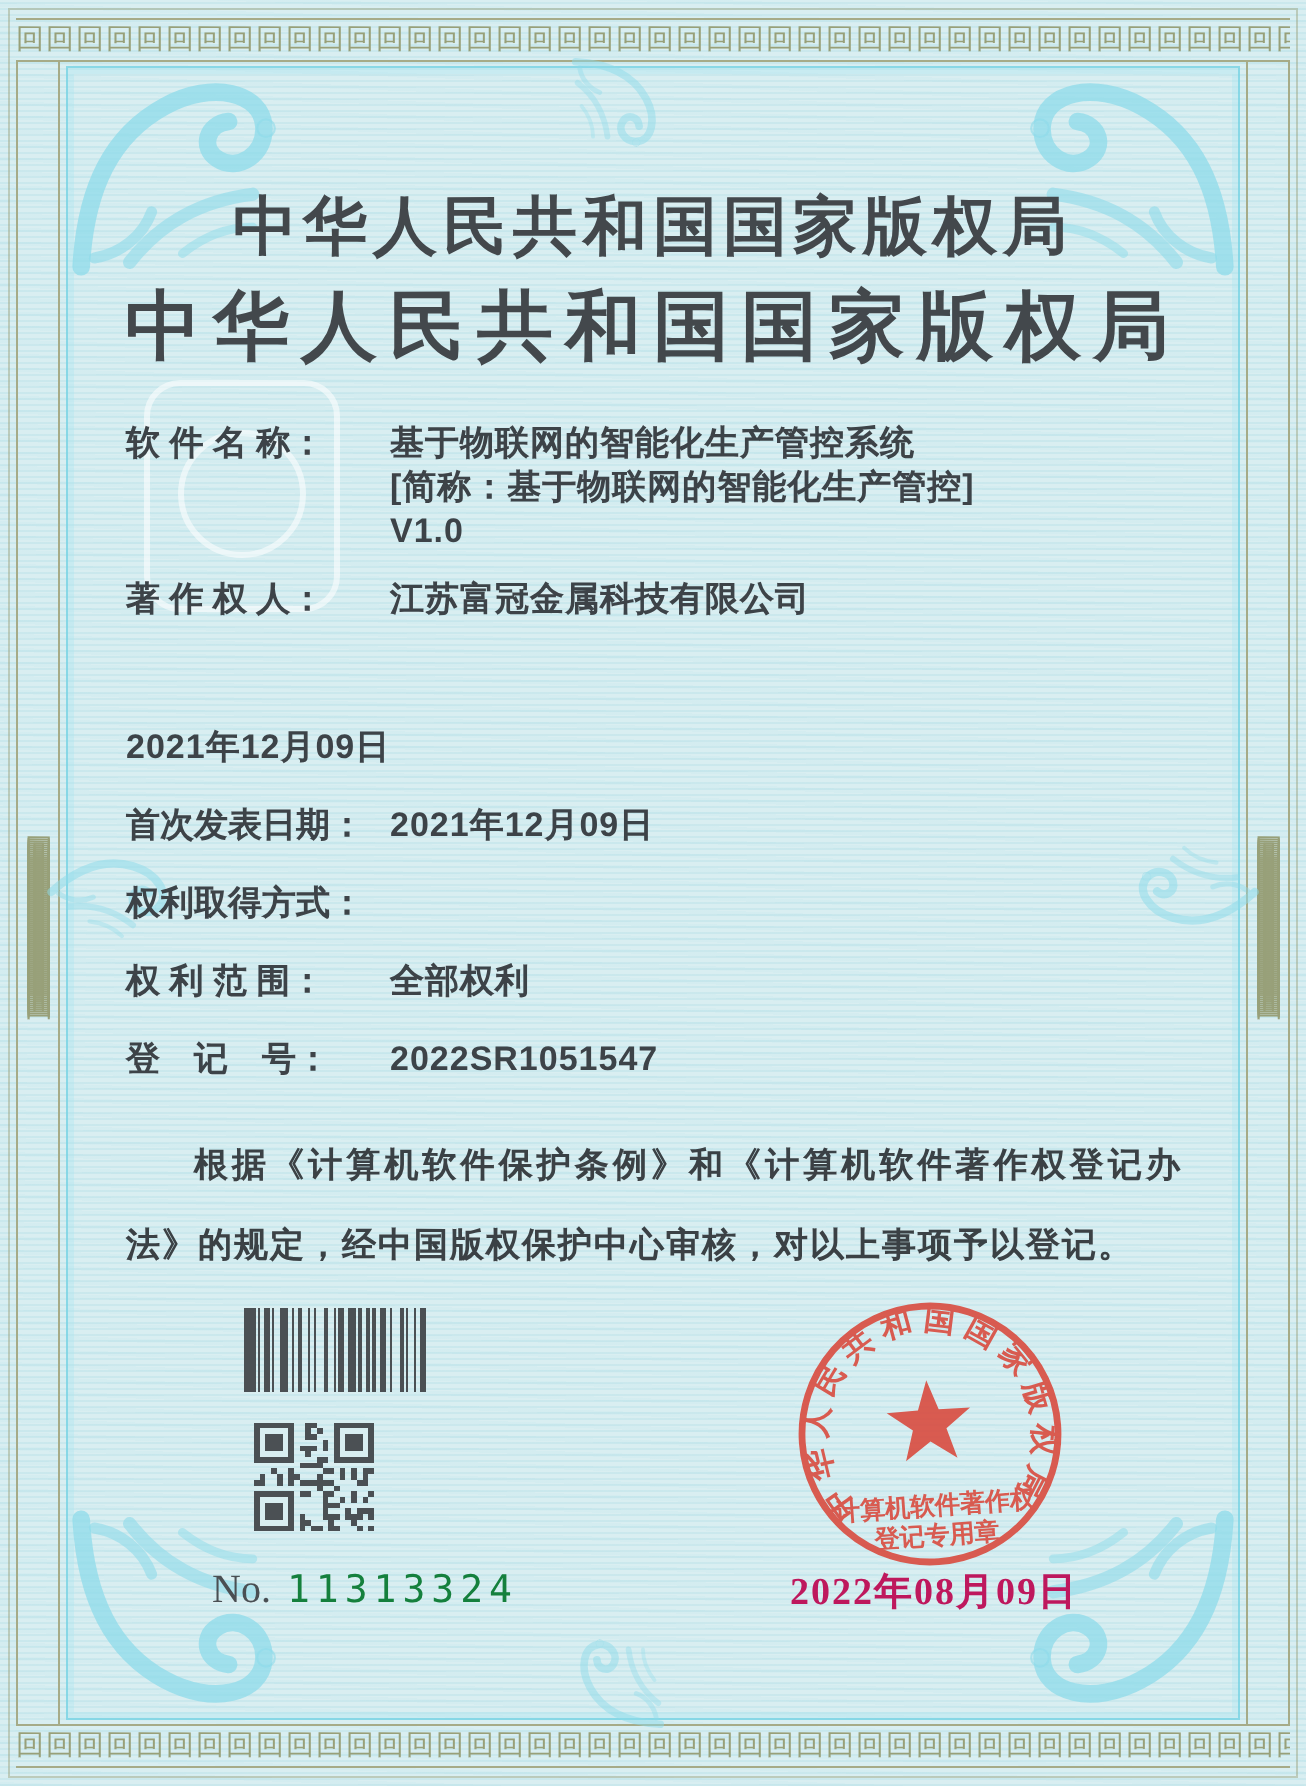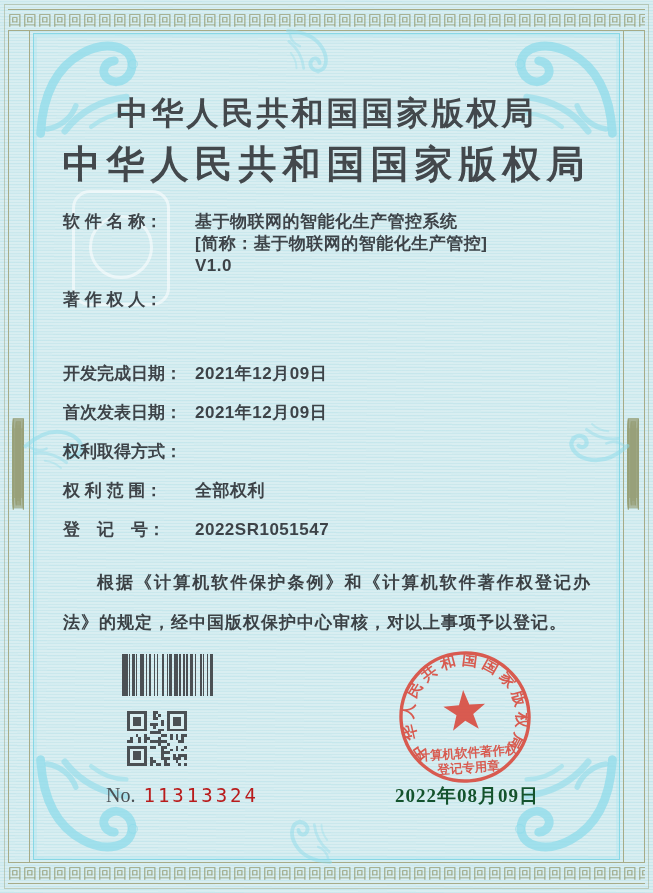--- a/index.html
+++ b/index.html
@@ -79,26 +79,26 @@
   .barcode { position:absolute; left:122px; top:654px; width:100px; height:42px; display:flex; }
   .barcode i { display:block; height:100%; }
   .barcode .b { background:#4b5054; }
   .qr { position:absolute; left:127px; top:711px; width:60px; height:55px; }
   .serial {
     position:absolute; left:106px; top:784px; white-space:nowrap;
     font:400 20px "Liberation Serif","DejaVu Serif",serif; color:#4a4f53;
   }
   .serial .num {
     font-family:"DejaVu Sans Mono",monospace; font-size:19px; letter-spacing:3px;
-    color:#b91c1c; margin-left:8px;
+    color:#15803d; margin-left:8px;
   }
   .seal-wrap { position:absolute; left:390px; top:642px; width:150px; height:150px; transform:rotate(-4deg); opacity:.92; }
   .issue-date {
     position:absolute; left:392px; top:783px; width:150px; text-align:center;
-    font:700 19px "Liberation Serif","DejaVu Serif",serif; letter-spacing:1px; color:#14532d;
+    font:700 19px "Liberation Serif","DejaVu Serif",serif; letter-spacing:1px; color:#be185d;
   }
 </style>
 </head>
 <body>
 
 <div class="page">
   <div class="texture"></div>
   <div class="hairline"></div>
 
   <div class="m-strip m-top">回回回回回回回回回回回回回回回回回回回回回回回回回回回回回回回回回回回回回回回回回回回回回回回回回回回回回回回回回回回回回回回回回回回回回回回回回回回回回回回回</div>
@@ -188,23 +188,23 @@
 
     <div class="fields">
       <div class="frow mb-name">
         <span class="flabel">软 件 名 称：</span>
         <span class="fvalue">基于物联网的智能化生产管控系统
 [简称：基于物联网的智能化生产管控]
 V1.0</span>
       </div>
       <div class="frow mb-owner">
         <span class="flabel">著 作 权 人：</span>
+        <span class="fvalue">江苏富冠金属科技有限公司</span>
       </div>
       <div class="frow mb-row">
-        <span class="flabel">开发完成日期：</span>
         <span class="fvalue">2021年12月09日</span>
       </div>
       <div class="frow mb-row">
         <span class="flabel">首次发表日期：</span>
         <span class="fvalue">2021年12月09日</span>
       </div>
       <div class="frow mb-row">
         <span class="flabel">权利取得方式：</span>
       </div>
       <div class="frow mb-row">

